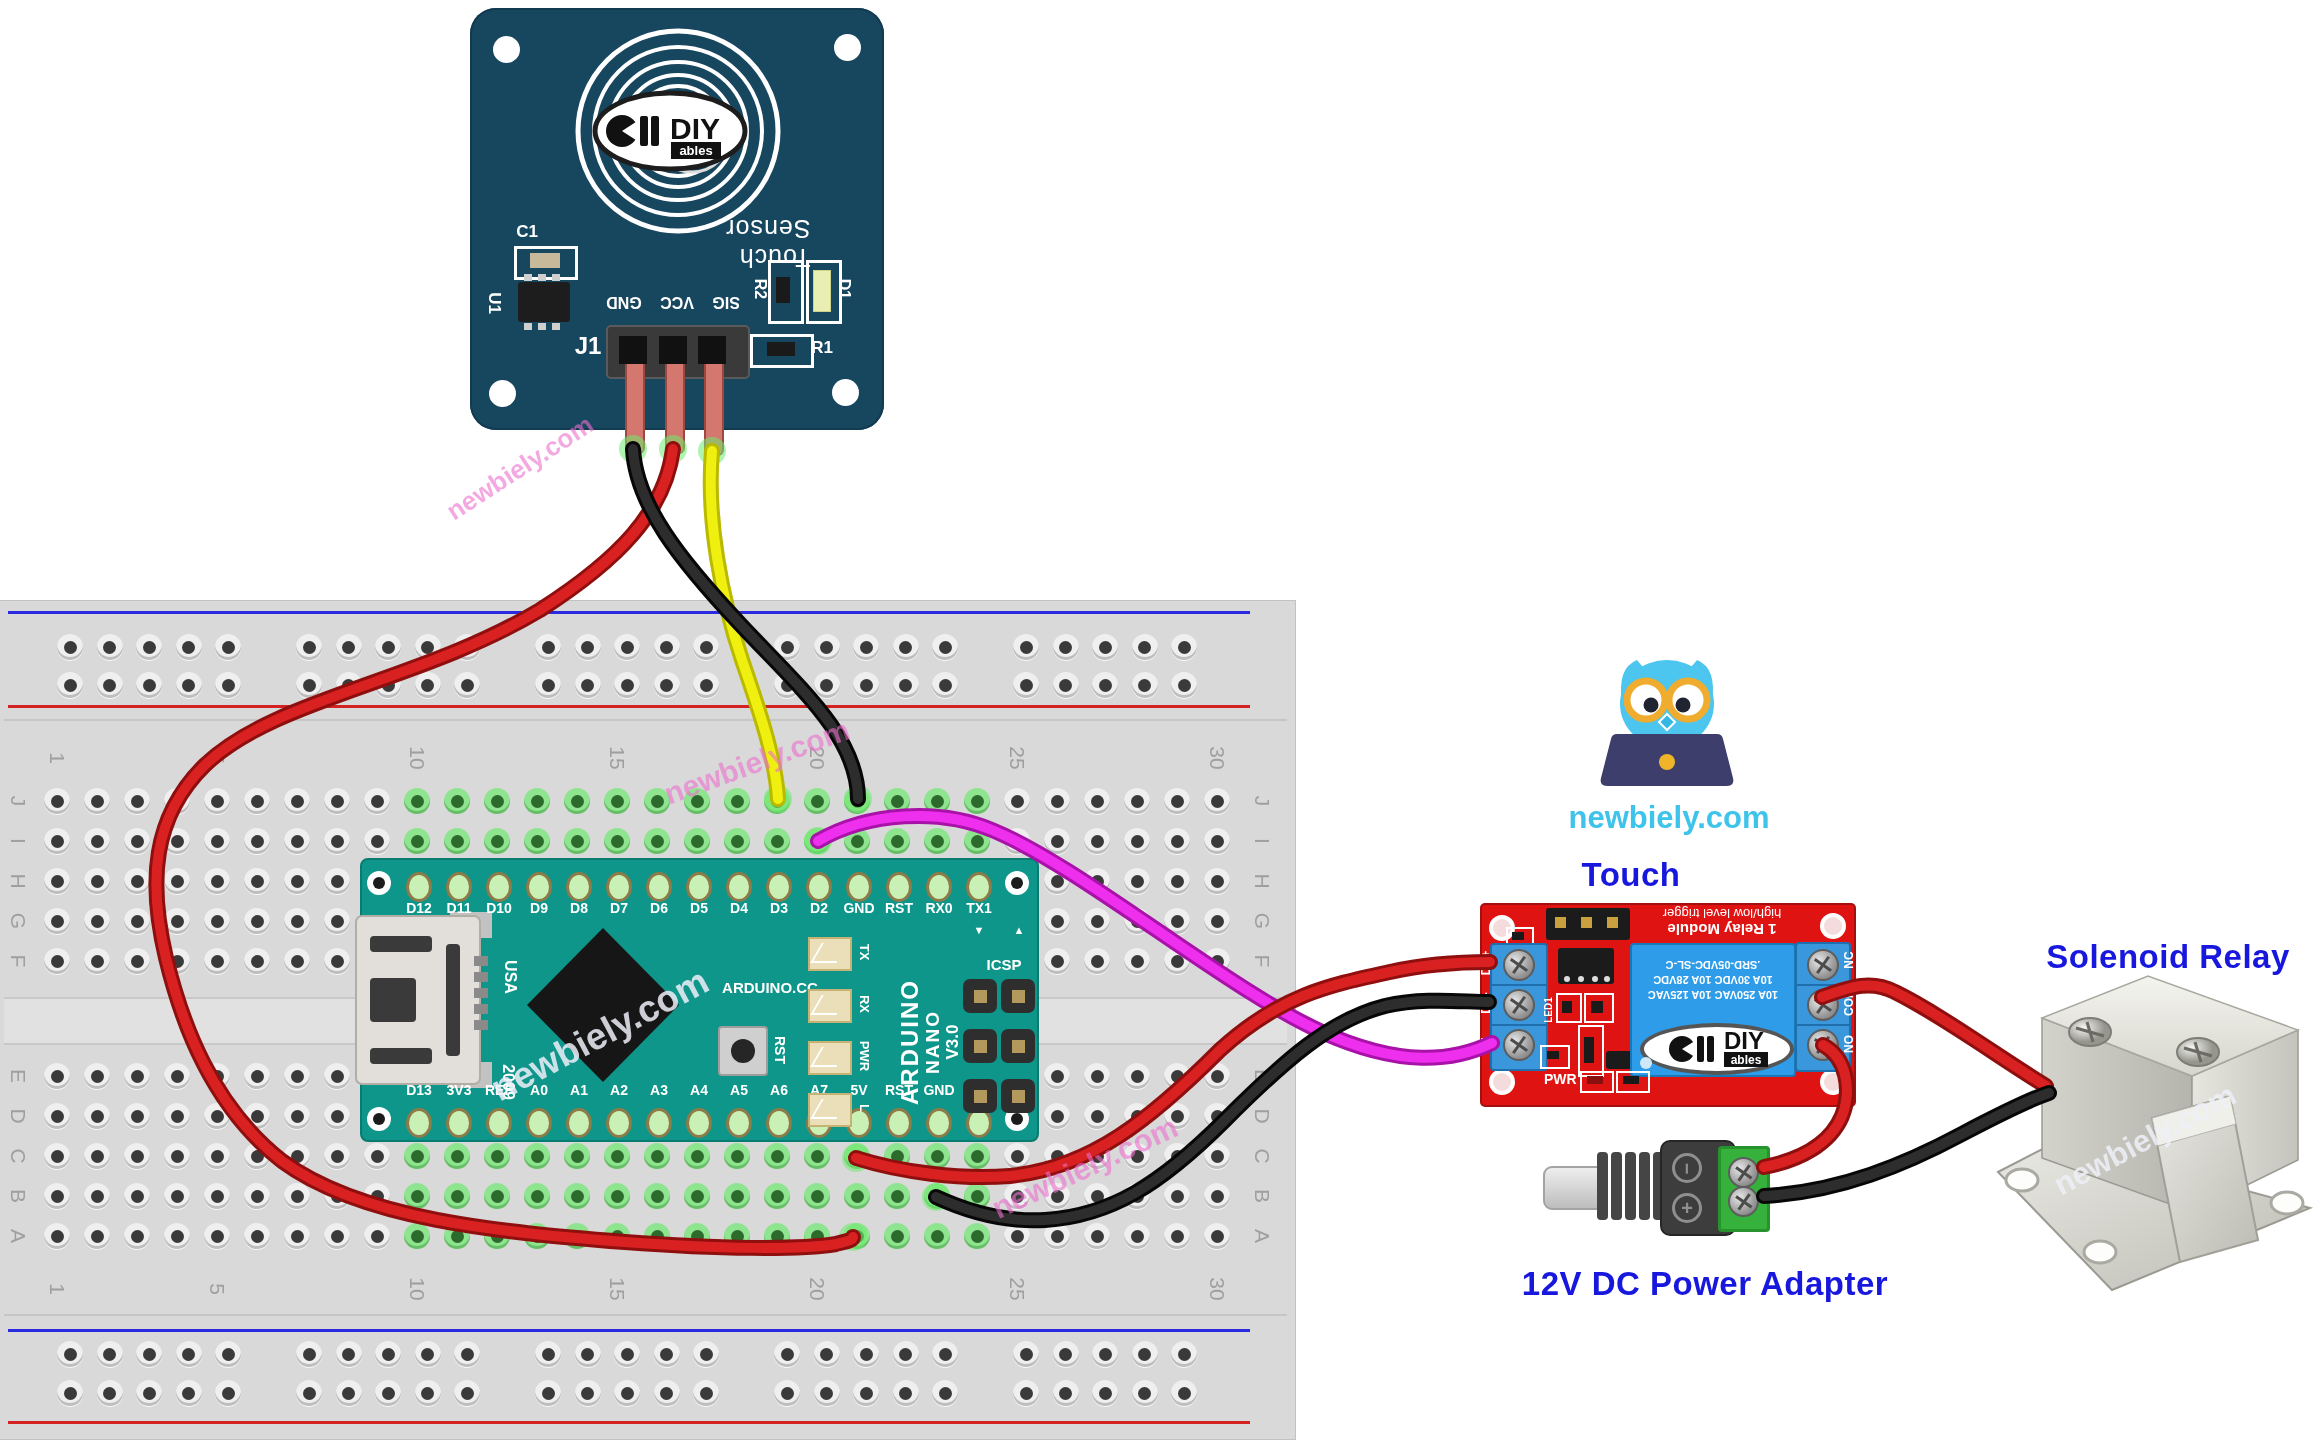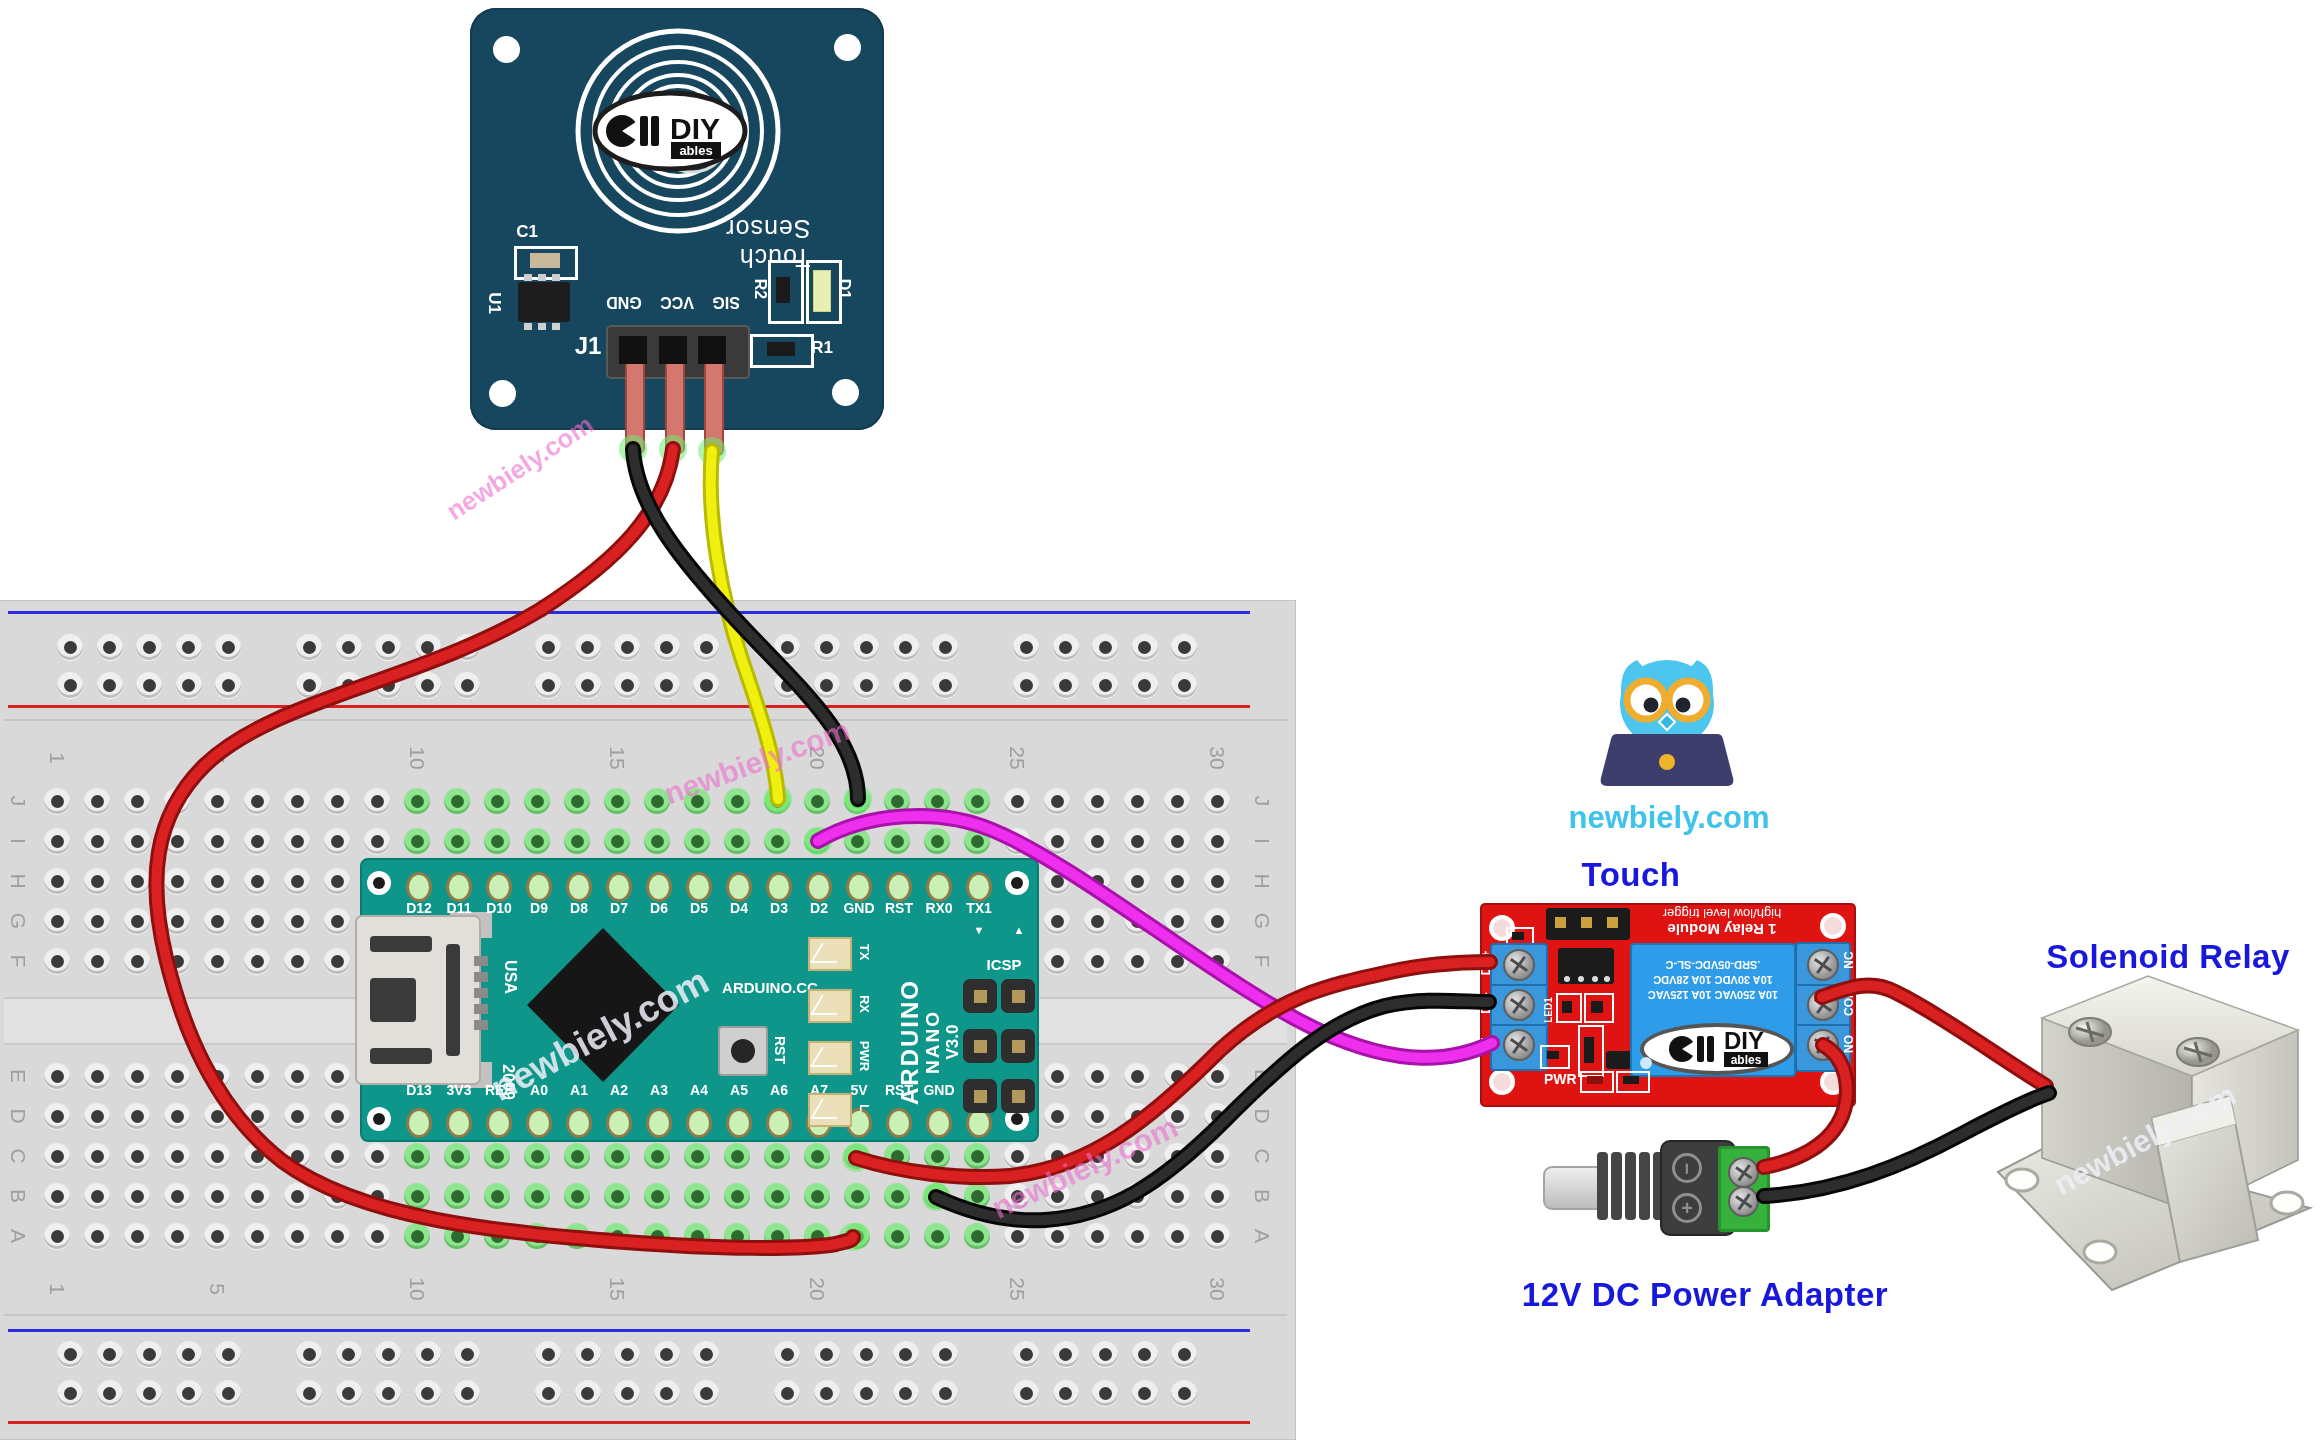--- a/index.html
+++ b/index.html
@@ -1720,21 +1720,21 @@
       <path d="M 1822 997 C 1852 986 1872 980 1895 992 C 1940 1014 2000 1058 2046 1086" fill="none" stroke="#8f0f0f" stroke-width="16" stroke-linecap="round"></path>
       <path d="M 1822 997 C 1852 986 1872 980 1895 992 C 1940 1014 2000 1058 2046 1086" fill="none" stroke="#d92121" stroke-width="10" stroke-linecap="round"></path>
       <path d="M 1823 1045 C 1847 1058 1852 1090 1842 1116 C 1830 1144 1800 1160 1764 1167" fill="none" stroke="#8f0f0f" stroke-width="16" stroke-linecap="round"></path>
       <path d="M 1823 1045 C 1847 1058 1852 1090 1842 1116 C 1830 1144 1800 1160 1764 1167" fill="none" stroke="#d92121" stroke-width="10" stroke-linecap="round"></path>
       <path d="M 1764 1196 C 1840 1192 1906 1164 1962 1134 C 2002 1113 2028 1100 2049 1093" fill="none" stroke="#070707" stroke-width="16" stroke-linecap="round"></path>
       <path d="M 1764 1196 C 1840 1192 1906 1164 1962 1134 C 2002 1113 2028 1100 2049 1093" fill="none" stroke="#2d2d2d" stroke-width="10" stroke-linecap="round"></path>
     </svg>
 
   <div class="big-label" style="left:1631px;top:856px;">Touch</div>
   <div class="big-label" style="left:2168px;top:938px;">Solenoid Relay</div>
-  <div class="big-label" style="left:1705px;top:1265px;margin-top:11px;">12V DC Power Adapter</div>
+  <div class="big-label" style="left:1705px;top:1265px;">12V DC Power Adapter</div>
 
   <div id="wm-layer" class="abs" style="left:0;top:0;width:2320px;height:1440px;pointer-events:none;">
       <div class="wm" style="left: 520px; top: 468px; font-size: 26px; transform: translate(-50%, -50%) rotate(-33deg); color: rgba(236, 110, 205, 0.6);">newbiely.com</div>
       <div class="wm" style="left: 757px; top: 762px; font-size: 30px; transform: translate(-50%, -50%) rotate(-20deg); color: rgba(236, 110, 205, 0.6);">newbiely.com</div>
       <div class="wm" style="left: 600px; top: 1035px; font-size: 37px; transform: translate(-50%, -50%) rotate(-28deg); color: rgba(238, 240, 248, 0.85);">newbiely.com</div>
       <div class="wm" style="left: 1085px; top: 1168px; font-size: 31px; transform: translate(-50%, -50%) rotate(-25deg); color: rgba(236, 110, 205, 0.6);">newbiely.com</div>
       <div class="wm" style="left: 2145px; top: 1140px; font-size: 31px; transform: translate(-50%, -50%) rotate(-28deg); color: rgba(238, 240, 248, 0.85);">newbiely.com</div>
     </div>
 </div>
 

